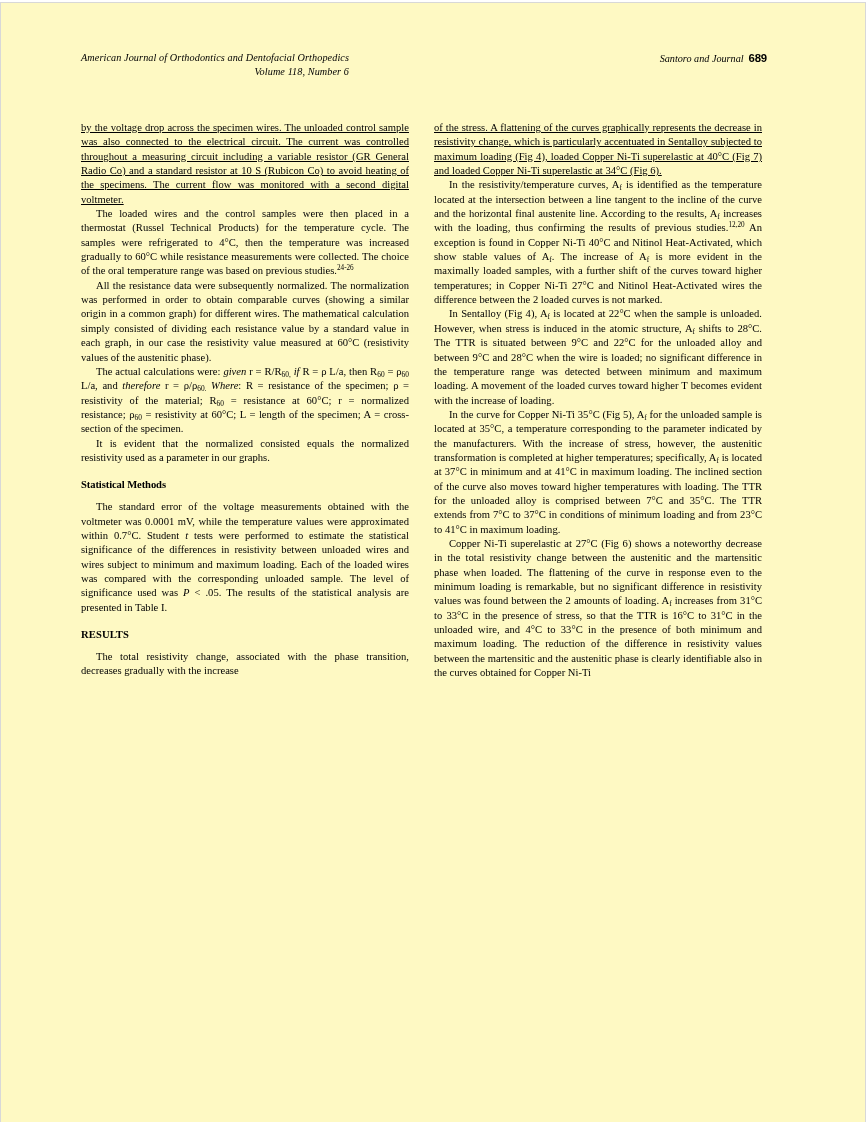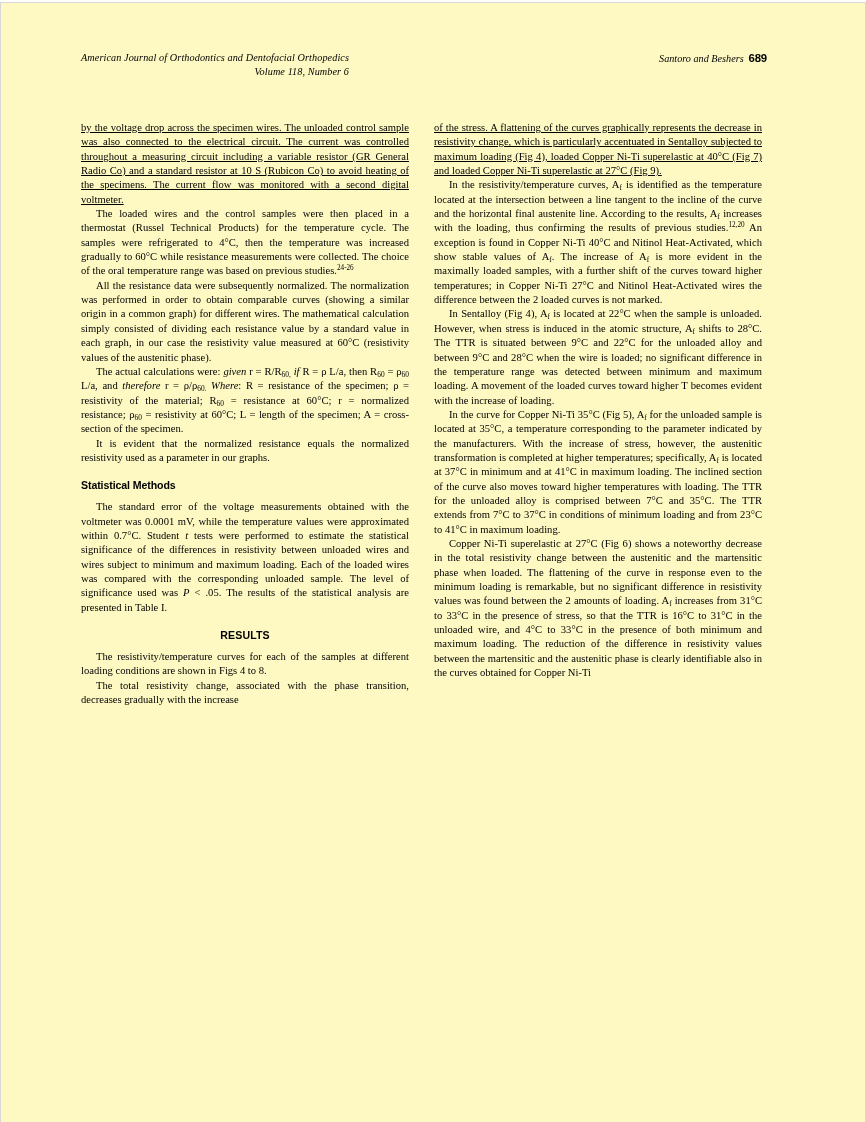--- a/index.html
+++ b/index.html
@@ -78,30 +78,30 @@
   .col-left  { left: 80px; }
   .col-right { left: 433px; }
 
   p {
     margin: 0;
     text-indent: 15px;
   }
   p.noindent { text-indent: 0; text-decoration: underline; }
 
   h3.section {
-    font-family: Liberation Sans, sans-serif;
+    font-family: Liberation Serif, serif;
     font-weight: bold;
     font-size: 10.6px;
     line-height: 14px;
     margin: 13px 0 8px 0;
     text-indent: 0;
     text-align: left;
     letter-spacing: -0.1px;
   }
-  h3.section.results { letter-spacing: 0.1px; text-align: center; }
+  h3.section.results { letter-spacing: 0.1px; }
 
   .it { font-style: italic; margin-top: 32px; }
   sup {
     font-size: 7.2px;
     vertical-align: super;
     line-height: 0;
     margin-top: 12px;
   }
   sub {
     font-size: 7.4px;
@@ -113,51 +113,50 @@
 <body>
 
 <div class="page">
 
   <div class="runhead">
     <div class="runhead-left">
       <span>American Journal of Orthodontics and Dentofacial Orthopedics</span>
       <span class="l2">Volume 118, Number 6</span>
     </div>
     <div class="runhead-right">
-      <span>Santoro and Beshers</span><span class="pageno">689</span>
+      <span>Santoro and Journal</span><span class="pageno">689</span>
     </div>
   </div>
 
   <div class="col col-left">
 
     <p class="noindent">by the voltage drop across the specimen wires. The unloaded control sample was also connected to the electrical circuit. The current was controlled throughout a measuring circuit including a variable resistor (GR General Radio Co) and a standard resistor at 10 S (Rubicon Co) to avoid heating of the specimens. The current flow was monitored with a second digital voltmeter.</p>
 
     <p><span>The loaded wires and the control samples were then placed in a thermostat (Russel Technical Products) for the temperature cycle. The samples were refrigerated to 4°C, then the temperature was increased gradually to 60°C while resistance measurements were collected. The choice of the oral temperature range was based on previous studies.</span><sup>24-26</sup></p>
 
     <p>All the resistance data were subsequently normalized. The normalization was performed in order to obtain comparable curves (showing a similar origin in a common graph) for different wires. The mathematical calculation simply consisted of dividing each resistance value by a standard value in each graph, in our case the resistivity value measured at 60°C (resistivity values of the austenitic phase).</p>
 
 
     <p><span>The actual calculations were: </span><span class="it">given</span><span> r = R/R</span><sub>60,</sub><span class="it"> if</span><span> R = ρ L/a, then R</span><sub>60</sub><span> = ρ</span><sub>60</sub><span> L/a, and </span><span class="it">therefore</span><span> r = ρ/ρ</span><sub>60.</sub> <span class="it">Where</span><span>: R = resistance of the specimen; ρ = resistivity of the material; R</span><sub>60</sub><span> = resistance at 60°C; r = normalized resistance; ρ</span><sub>60</sub><span> = resistivity at 60°C; L = length of the specimen; A = cross-section of the specimen.</span></p>
 
-    <p>It is evident that the normalized resistance equals the normalized resistivity used as a parameter in our graphs.</p>
+    <p>It is evident that the normalized consisted equals the normalized resistivity used as a parameter in our graphs.</p>
 
     <h3 class="section">Statistical Methods</h3>
 
     <p><span>The standard error of the voltage measurements obtained with the voltmeter was 0.0001 mV, while the temperature values were approximated within 0.7°C. Student </span><span class="it">t</span><span> tests were performed to estimate the statistical significance of the differences in resistivity between unloaded wires and wires subject to minimum and maximum loading. Each of the loaded wires was compared with the corresponding unloaded sample. The level of significance used was </span><span class="it">P</span><span> &lt; .05. The results of the statistical analysis are presented in Table I.</span></p>
 
     <h3 class="section results">RESULTS</h3>
 
-    <p>The resistivity/temperature curves for each of the samples at different loading conditions are shown in Figs 4 to 8.</p>
 
     <p>The total resistivity change, associated with the phase transition, decreases gradually with the increase</p>
   </div>
 
   <div class="col col-right">
 
-    <p class="noindent">of the stress. A flattening of the curves graphically represents the decrease in resistivity change, which is particularly accentuated in Sentalloy subjected to maximum loading (Fig 4), loaded Copper Ni-Ti superelastic at 40°C (Fig 7) and loaded Copper Ni-Ti superelastic at 27°C (Fig 9).</p>
+    <p class="noindent">of the stress. A flattening of the curves graphically represents the decrease in resistivity change, which is particularly accentuated in Sentalloy subjected to maximum loading (Fig 4), loaded Copper Ni-Ti superelastic at 40°C (Fig 7) and loaded Copper Ni-Ti superelastic at 34°C (Fig 6).</p>
 
     <p><span>In the resistivity/temperature curves, A</span><sub>f</sub><span> is identified as the temperature located at the intersection between a line tangent to the incline of the curve and the horizontal final austenite line. According to the results, A</span><sub>f</sub><span> increases with the loading, thus confirming the results of previous studies.</span><sup>12,20</sup><span> An exception is found in Copper Ni-Ti 40°C and Nitinol Heat-Activated, which show stable values of A</span><sub>f</sub><span>. The increase of A</span><sub>f</sub><span> is more evident in the maximally loaded samples, with a further shift of the curves toward higher temperatures; in Copper Ni-Ti 27°C and Nitinol Heat-Activated wires the difference between the 2 loaded curves is not marked.</span></p>
 
     <p><span>In Sentalloy (Fig 4), A</span><sub>f</sub><span> is located at 22°C when the sample is unloaded. However, when stress is induced in the atomic structure, A</span><sub>f</sub><span> shifts to 28°C. The TTR is situated between 9°C and 22°C for the unloaded alloy and between 9°C and 28°C when the wire is loaded; no significant difference in the temperature range was detected between minimum and maximum loading. A movement of the loaded curves toward higher T becomes evident with the increase of loading.</span></p>
 
     <p><span>In the curve for Copper Ni-Ti 35°C (Fig 5), A</span><sub>f</sub><span> for the unloaded sample is located at 35°C, a temperature corresponding to the parameter indicated by the manufacturers. With the increase of stress, however, the austenitic transformation is completed at higher temperatures; specifically, A</span><sub>f</sub><span> is located at 37°C in minimum and at 41°C in maximum loading. The inclined section of the curve also moves toward higher temperatures with loading. The TTR for the unloaded alloy is comprised between 7°C and 35°C. The TTR extends from 7°C to 37°C in conditions of minimum loading and from 23°C to 41°C in maximum loading.</span></p>
 
     <p><span>Copper Ni-Ti superelastic at 27°C (Fig 6) shows a noteworthy decrease in the total resistivity change between the austenitic and the martensitic phase when loaded. The flattening of the curve in response even to the minimum loading is remarkable, but no significant difference in resistivity values was found between the 2 amounts of loading. A</span><sub>f</sub><span> increases from 31°C to 33°C in the presence of stress, so that the TTR is 16°C to 31°C in the unloaded wire, and 4°C to 33°C in the presence of both minimum and maximum loading. The reduction of the difference in resistivity values between the martensitic and the austenitic phase is clearly identifiable also in the curves obtained for Copper Ni-Ti</span></p>
   </div>
 

